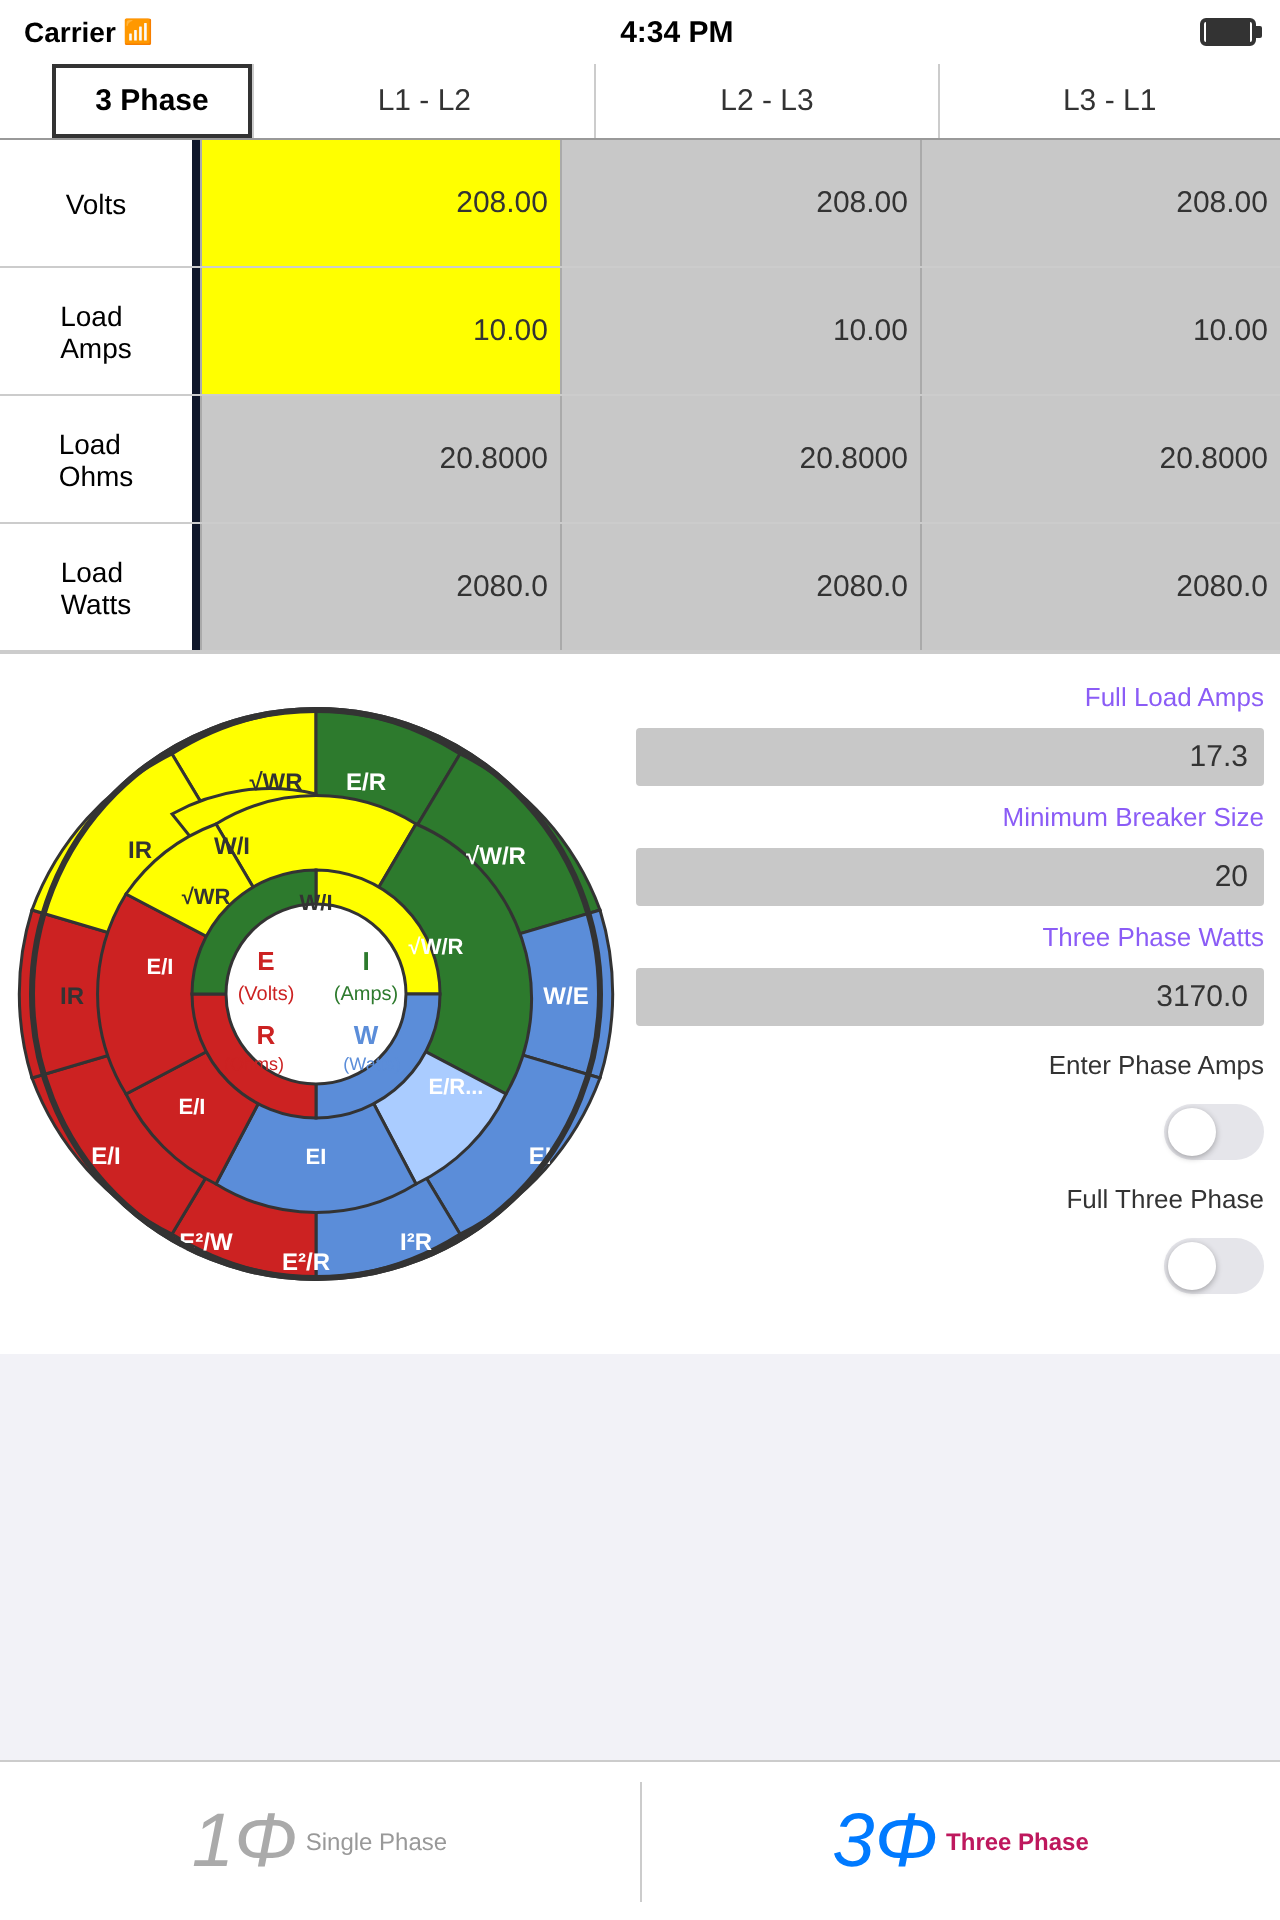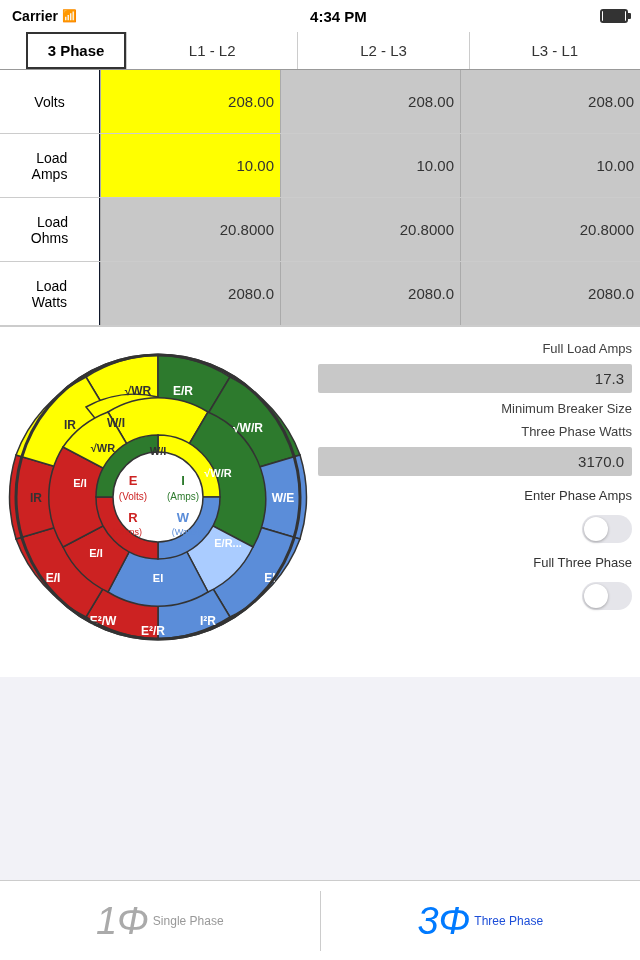--- a/index.html
+++ b/index.html
@@ -89,26 +89,26 @@
 
     .table-row {
       display: flex;
       border-bottom: 1px solid #ccc;
     }
     .row-label {
       width: 100px;
       min-width: 100px;
       padding: 8px 4px;
       font-size: 14px;
-      text-align: right;
+      text-align: left;
       display: flex;
       align-items: center;
       justify-content: center;
       background: white;
-      border-right: 1px solid #0f172a;
+      border-right: 4px solid #0f172a;
     }
     .cell {
       flex: 1;
       padding: 23px 6px;
       text-align: right;
       font-size: 15px;
       background: #c8c8c8;
       border-left: 1px solid #aaa;
       color: #333;
     }
@@ -141,21 +141,21 @@
     
     .right-panel {
       flex: 1;
       display: flex;
       flex-direction: column;
       gap: 8px;
       padding-top: 4px;
     }
     .info-label {
       font-size: 13px;
-      color: #404040;
+      color: #8b5cf6;
       text-align: right;
     }
     .info-value {
       background: #c8c8c8;
       text-align: right;
       padding: 6px 8px;
       font-size: 15px;
       color: #333;
       border-radius: 2px;
     }
@@ -216,21 +216,22 @@
       line-height: 1;
     }
     .tab-icon.active {
       color: #007aff;
     }
     .tab-text {
       font-size: 12px;
       color: #999;
     }
     .tab-text.active {
-      color: #1d4ed8;
+      color: #be185d;
+      font-weight: bold;
     }
     .tab-divider {
       width: 1px;
       height: 60px;
       background: #ccc;
     }
   </style>
 </head>
 <body>
 
@@ -375,20 +376,21 @@
 
       <circle cx="150" cy="150" r="142" fill="none" stroke="#333" stroke-width="3"></circle>
     </svg>
   </div>
 
   <div class="right-panel">
     <div class="info-label">Full Load Amps</div>
     <div class="info-value">17.3</div>
 
     <div class="info-label">Minimum Breaker Size</div>
+    <div class="info-value">20</div>
 
     <div class="info-label">Three Phase Watts</div>
     <div class="info-value">3170.0</div>
 
     <div class="toggle-label">Enter Phase Amps</div>
     <div class="toggle">
       <div class="toggle-knob"></div>
     </div>
 
     <div class="toggle-label">Full Three Phase</div>

